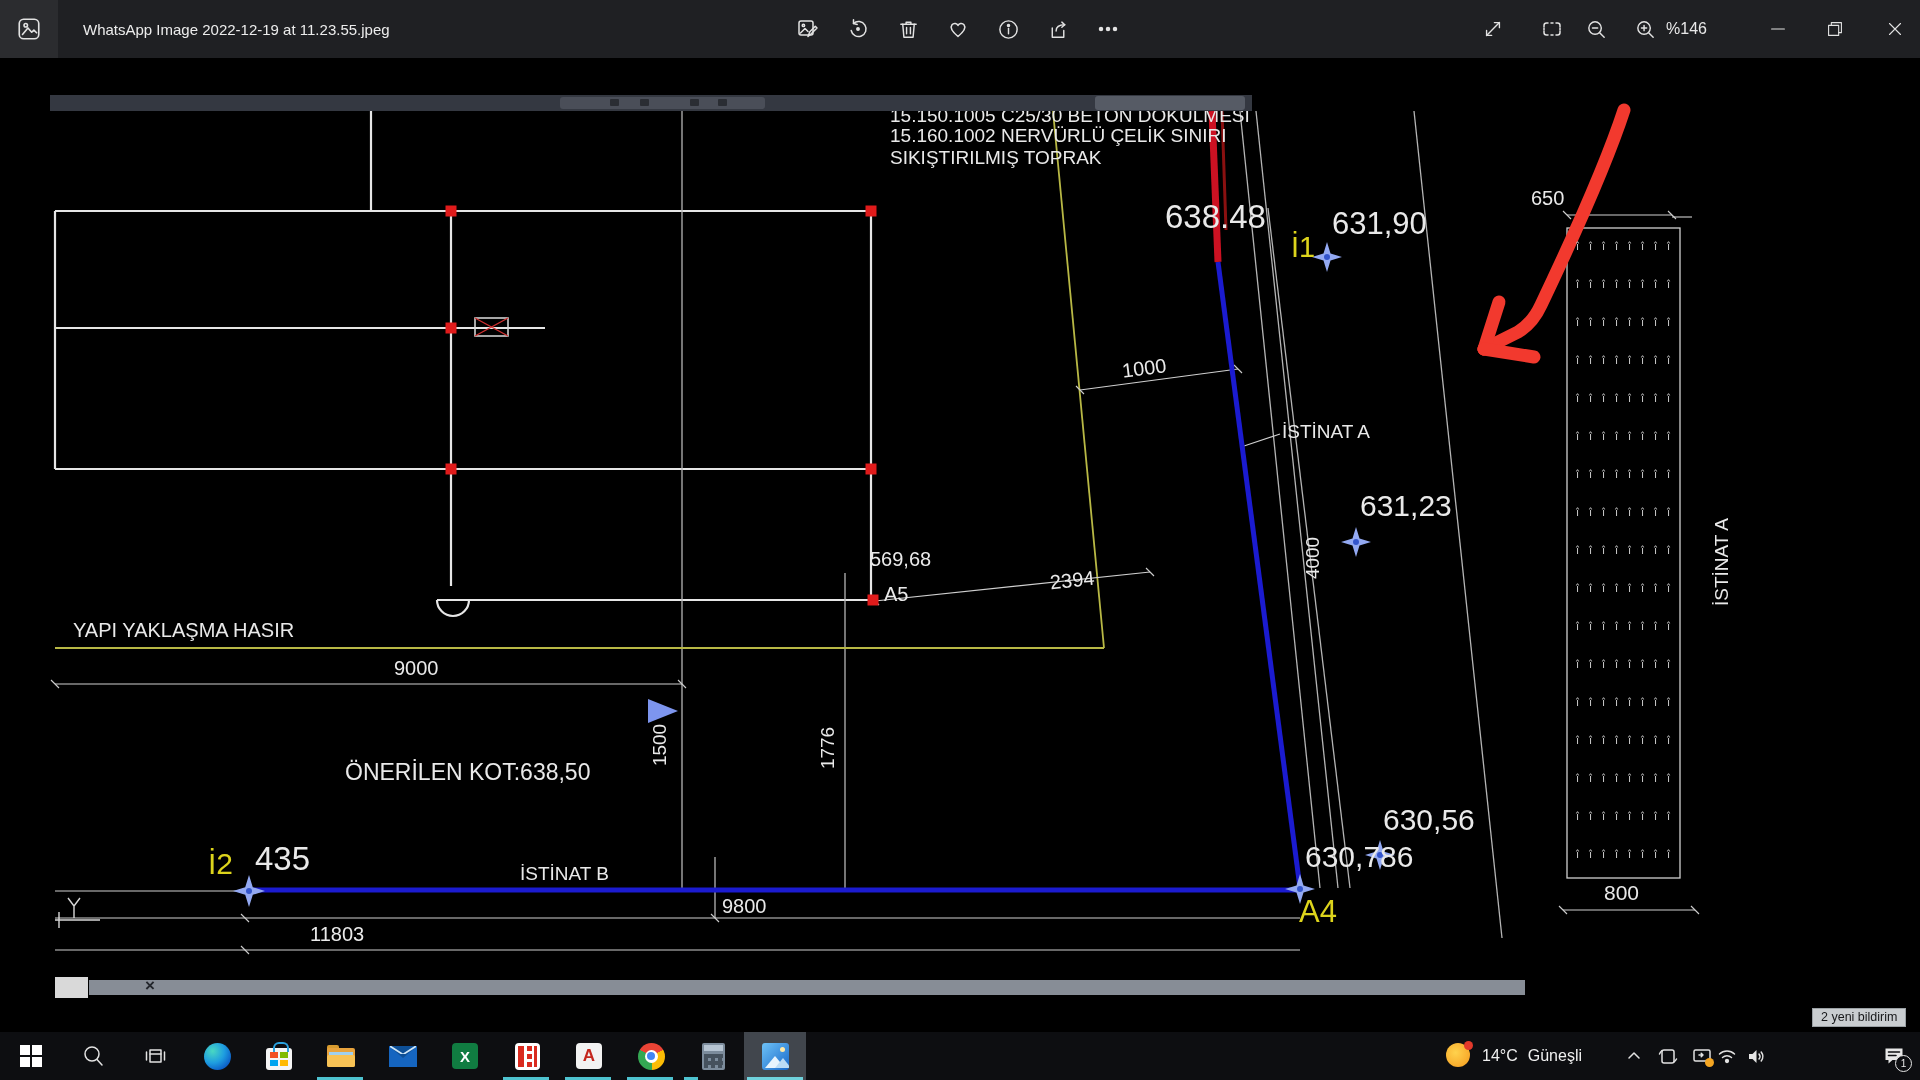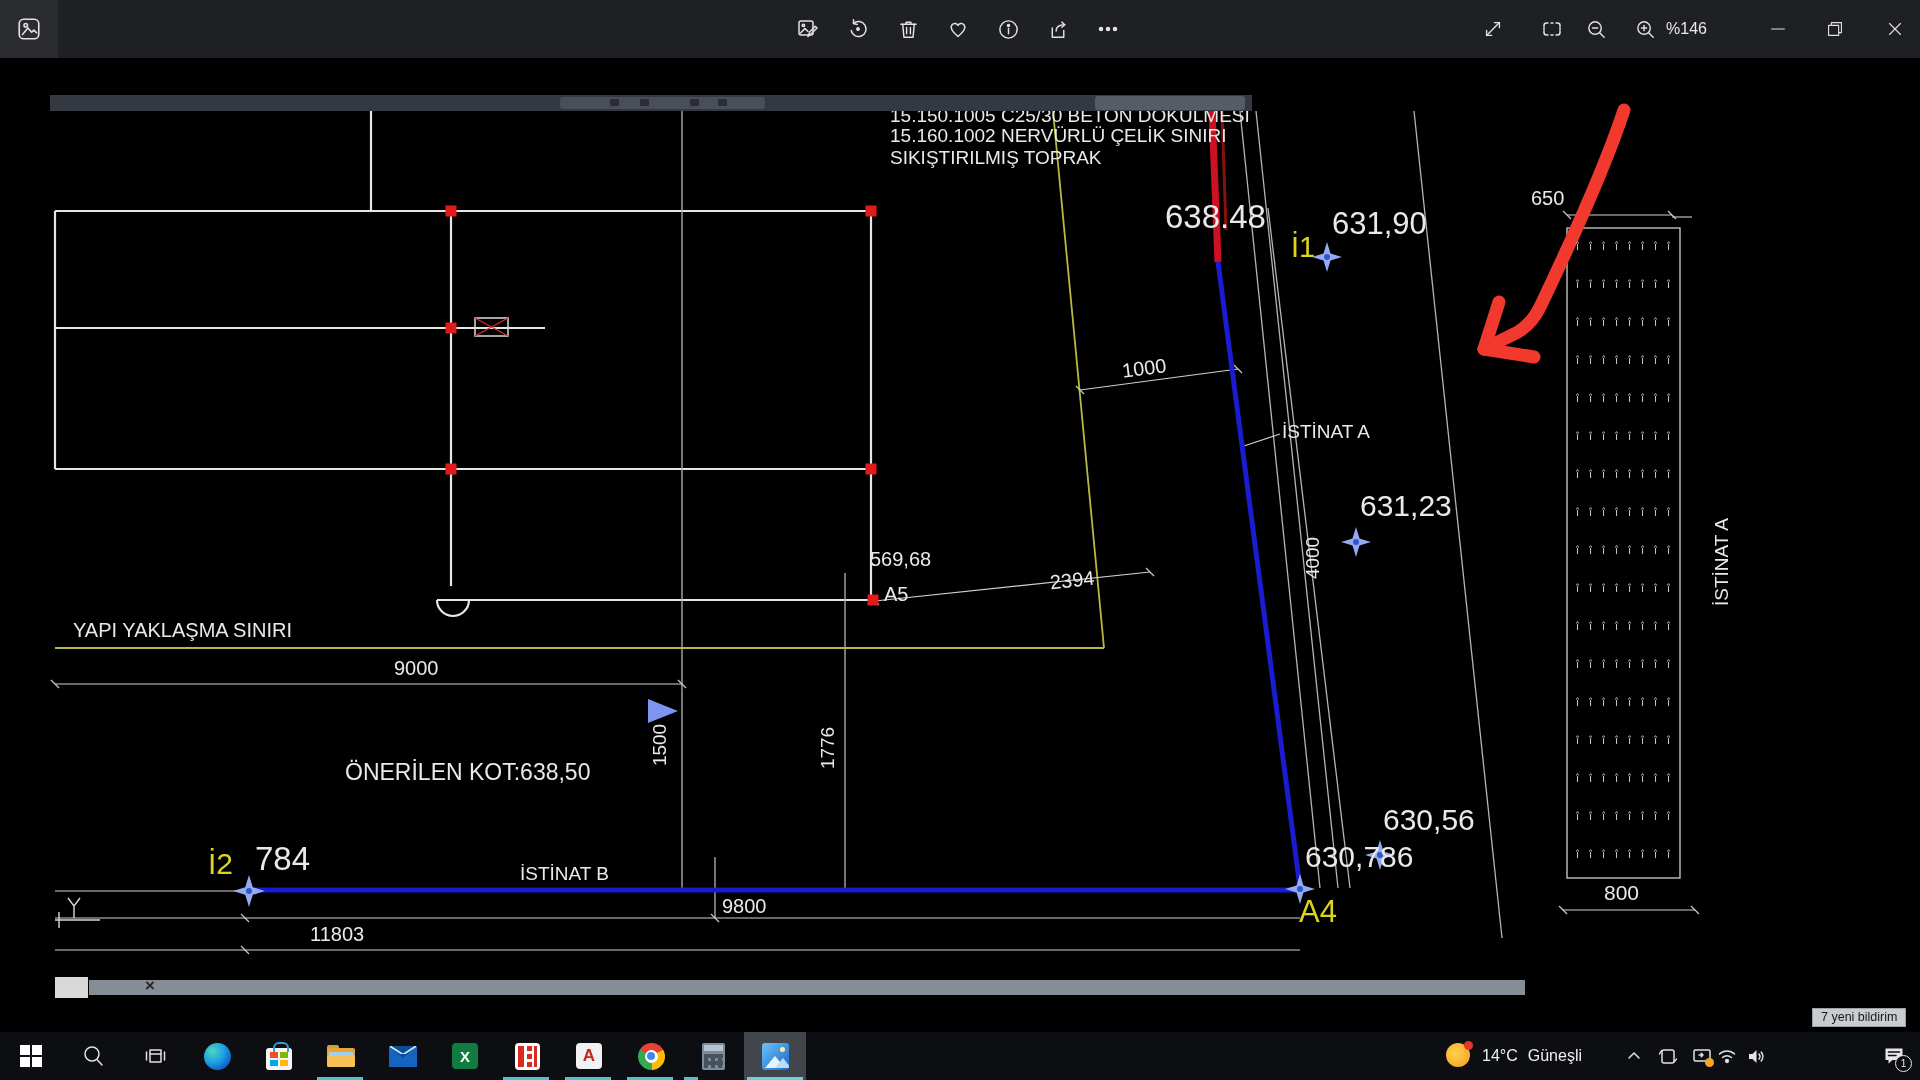--- a/index.html
+++ b/index.html
@@ -44,20 +44,21 @@
 <body>
 
 <div id="titlebar">
   <div id="appicon-box">
     <svg class="ic" width="26" height="26" viewBox="0 0 24 24">
       <rect x="3" y="3" width="18" height="18" rx="4"></rect>
         <circle cx="9" cy="8.5" r="1.6"></circle>
       <path d="M6 17 L11 11 L14.5 15 L16.5 13 L19 15.5"></path>
     </svg>
   </div>
+  <div id="title-text">WhatsApp Image 2022-12-19 at 11.23.55.jpeg</div>
 
   <div class="tb-btn" style="left:788px">
     <svg class="ic" width="24" height="24" viewBox="0 0 24 24">
       <rect x="3" y="4" width="14" height="14" rx="2"></rect>
         <circle cx="7.4" cy="8.4" r="1.2"></circle>
       <path d="M4.5 16 L9 11.5 L12 14.5"></path>
         <path d="M13 20.5 L14.8 15.7 L20.3 10.2 L22 12 L16.5 17.5 Z" transform="translate(-1,-1)"></path>
     </svg>
   </div>
   <div class="tb-btn" style="left:838px">
@@ -425,28 +426,28 @@
 
   <div class="cadtext" style="left:1122px;top:300px;font-size:20px;transform:rotate(-7deg)">1000</div>
   <div class="cadtext" style="left:1282px;top:364px;font-size:19px">İSTİNAT A</div>
   <div class="cadtext" style="left:1360px;top:432px;font-size:30px">631,23</div>
   <div class="cadtext vtext" style="left:1283px;top:490px;width:60px;font-size:19px">4000</div>
 
   <div class="cadtext" style="left:870px;top:491px;font-size:20px">569,68</div>
   <div class="cadtext" style="left:1050px;top:512px;font-size:20px;transform:rotate(-6deg)">2394</div>
   <div class="cadtext" style="left:884px;top:526px;font-size:20px">A5</div>
 
-  <div class="cadtext" style="left:73px;top:562px;font-size:20px">YAPI YAKLAŞMA SINIRI</div>
+  <div class="cadtext" style="left:73px;top:562px;font-size:20px">YAPI YAKLAŞMA HASIR</div>
   <div class="cadtext" style="left:394px;top:600px;font-size:20px">9000</div>
   <div class="cadtext" style="left:345px;top:702px;font-size:23px">ÖNERİLEN  KOT:638,50</div>
   <div class="cadtext vtext" style="left:630px;top:677px;width:60px;font-size:19px">1500</div>
   <div class="cadtext vtext" style="left:798px;top:680px;width:60px;font-size:19px">1776</div>
 
   <div class="cadtext yellow" style="left:208px;top:790px;font-size:30px">İ2</div>
-  <div class="cadtext" style="left:255px;top:784px;font-size:33px">784</div>
+  <div class="cadtext" style="left:255px;top:784px;font-size:33px">435</div>
   <div class="cadtext" style="left:520px;top:806px;font-size:19px">İSTİNAT B</div>
   <div class="cadtext" style="left:722px;top:838px;font-size:20px">9800</div>
   <div class="cadtext" style="left:310px;top:866px;font-size:20px">11803</div>
 
   <div class="cadtext" style="left:1383px;top:746px;font-size:30px">630,56</div>
   <div class="cadtext" style="left:1305px;top:783px;font-size:30px">630,786</div>
   <div class="cadtext yellow" style="left:1299px;top:838px;font-size:31px">A4</div>
   <div class="cadtext" style="left:1604px;top:824px;font-size:21px">800</div>
   <div class="cadtext vtext" style="left:1672px;top:494px;width:100px;font-size:19px">İSTİNAT A</div>
 </div>
@@ -591,13 +592,13 @@
       <svg class="ic" width="24" height="24" viewBox="0 0 24 24">
         <path d="M3.5 4.5 H20.5 V16 H10.5 L6.5 19.5 V16 H3.5 Z" fill="#e8e8e8" stroke="none"></path>
         <path d="M6.5 8 H17.5 M6.5 11.5 H14" stroke="#0d0e11" stroke-width="1.6"></path>
       </svg>
       <div style="position:absolute;right:-6px;bottom:-4px;width:15px;height:15px;border-radius:50%;
         border:1.5px solid #e8e8e8;background:#0d0e11;color:#e8e8e8;font-size:10px;display:flex;align-items:center;justify-content:center;">1</div>
     </div>
   </div>
 </div>
 
-<div id="tooltip">7 yeni bildirim</div>
+<div id="tooltip">2 yeni bildirim</div>
 
 </body></html>

